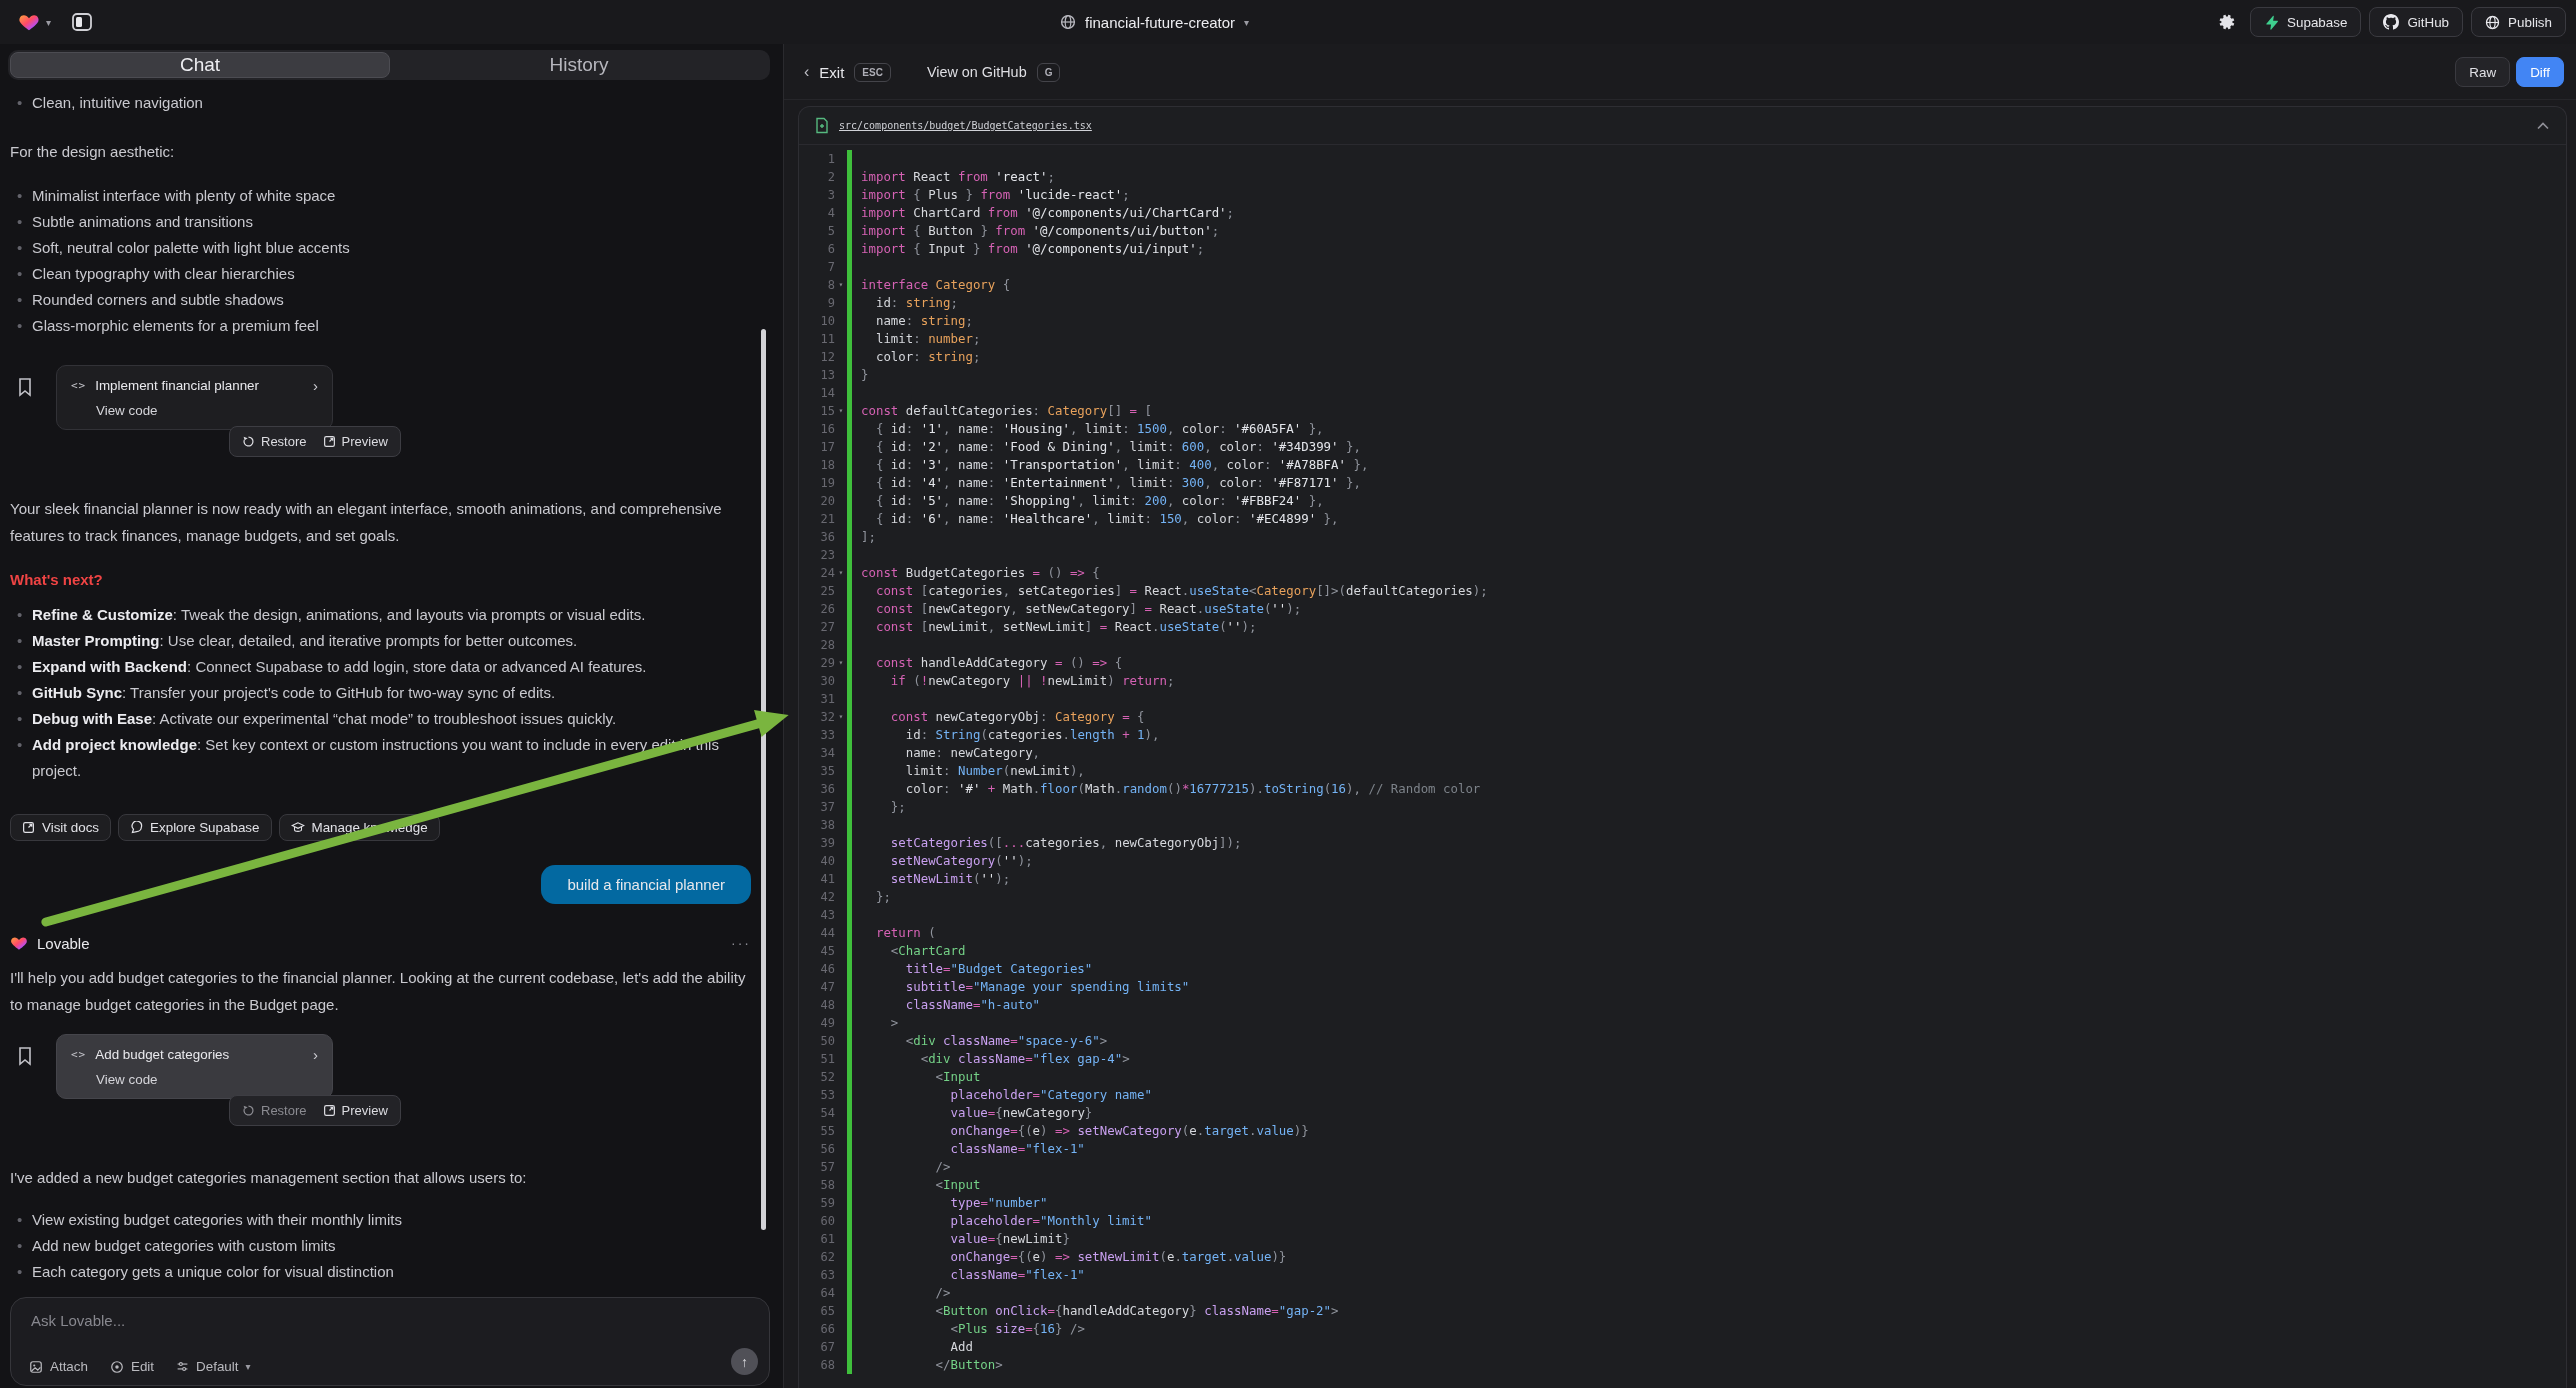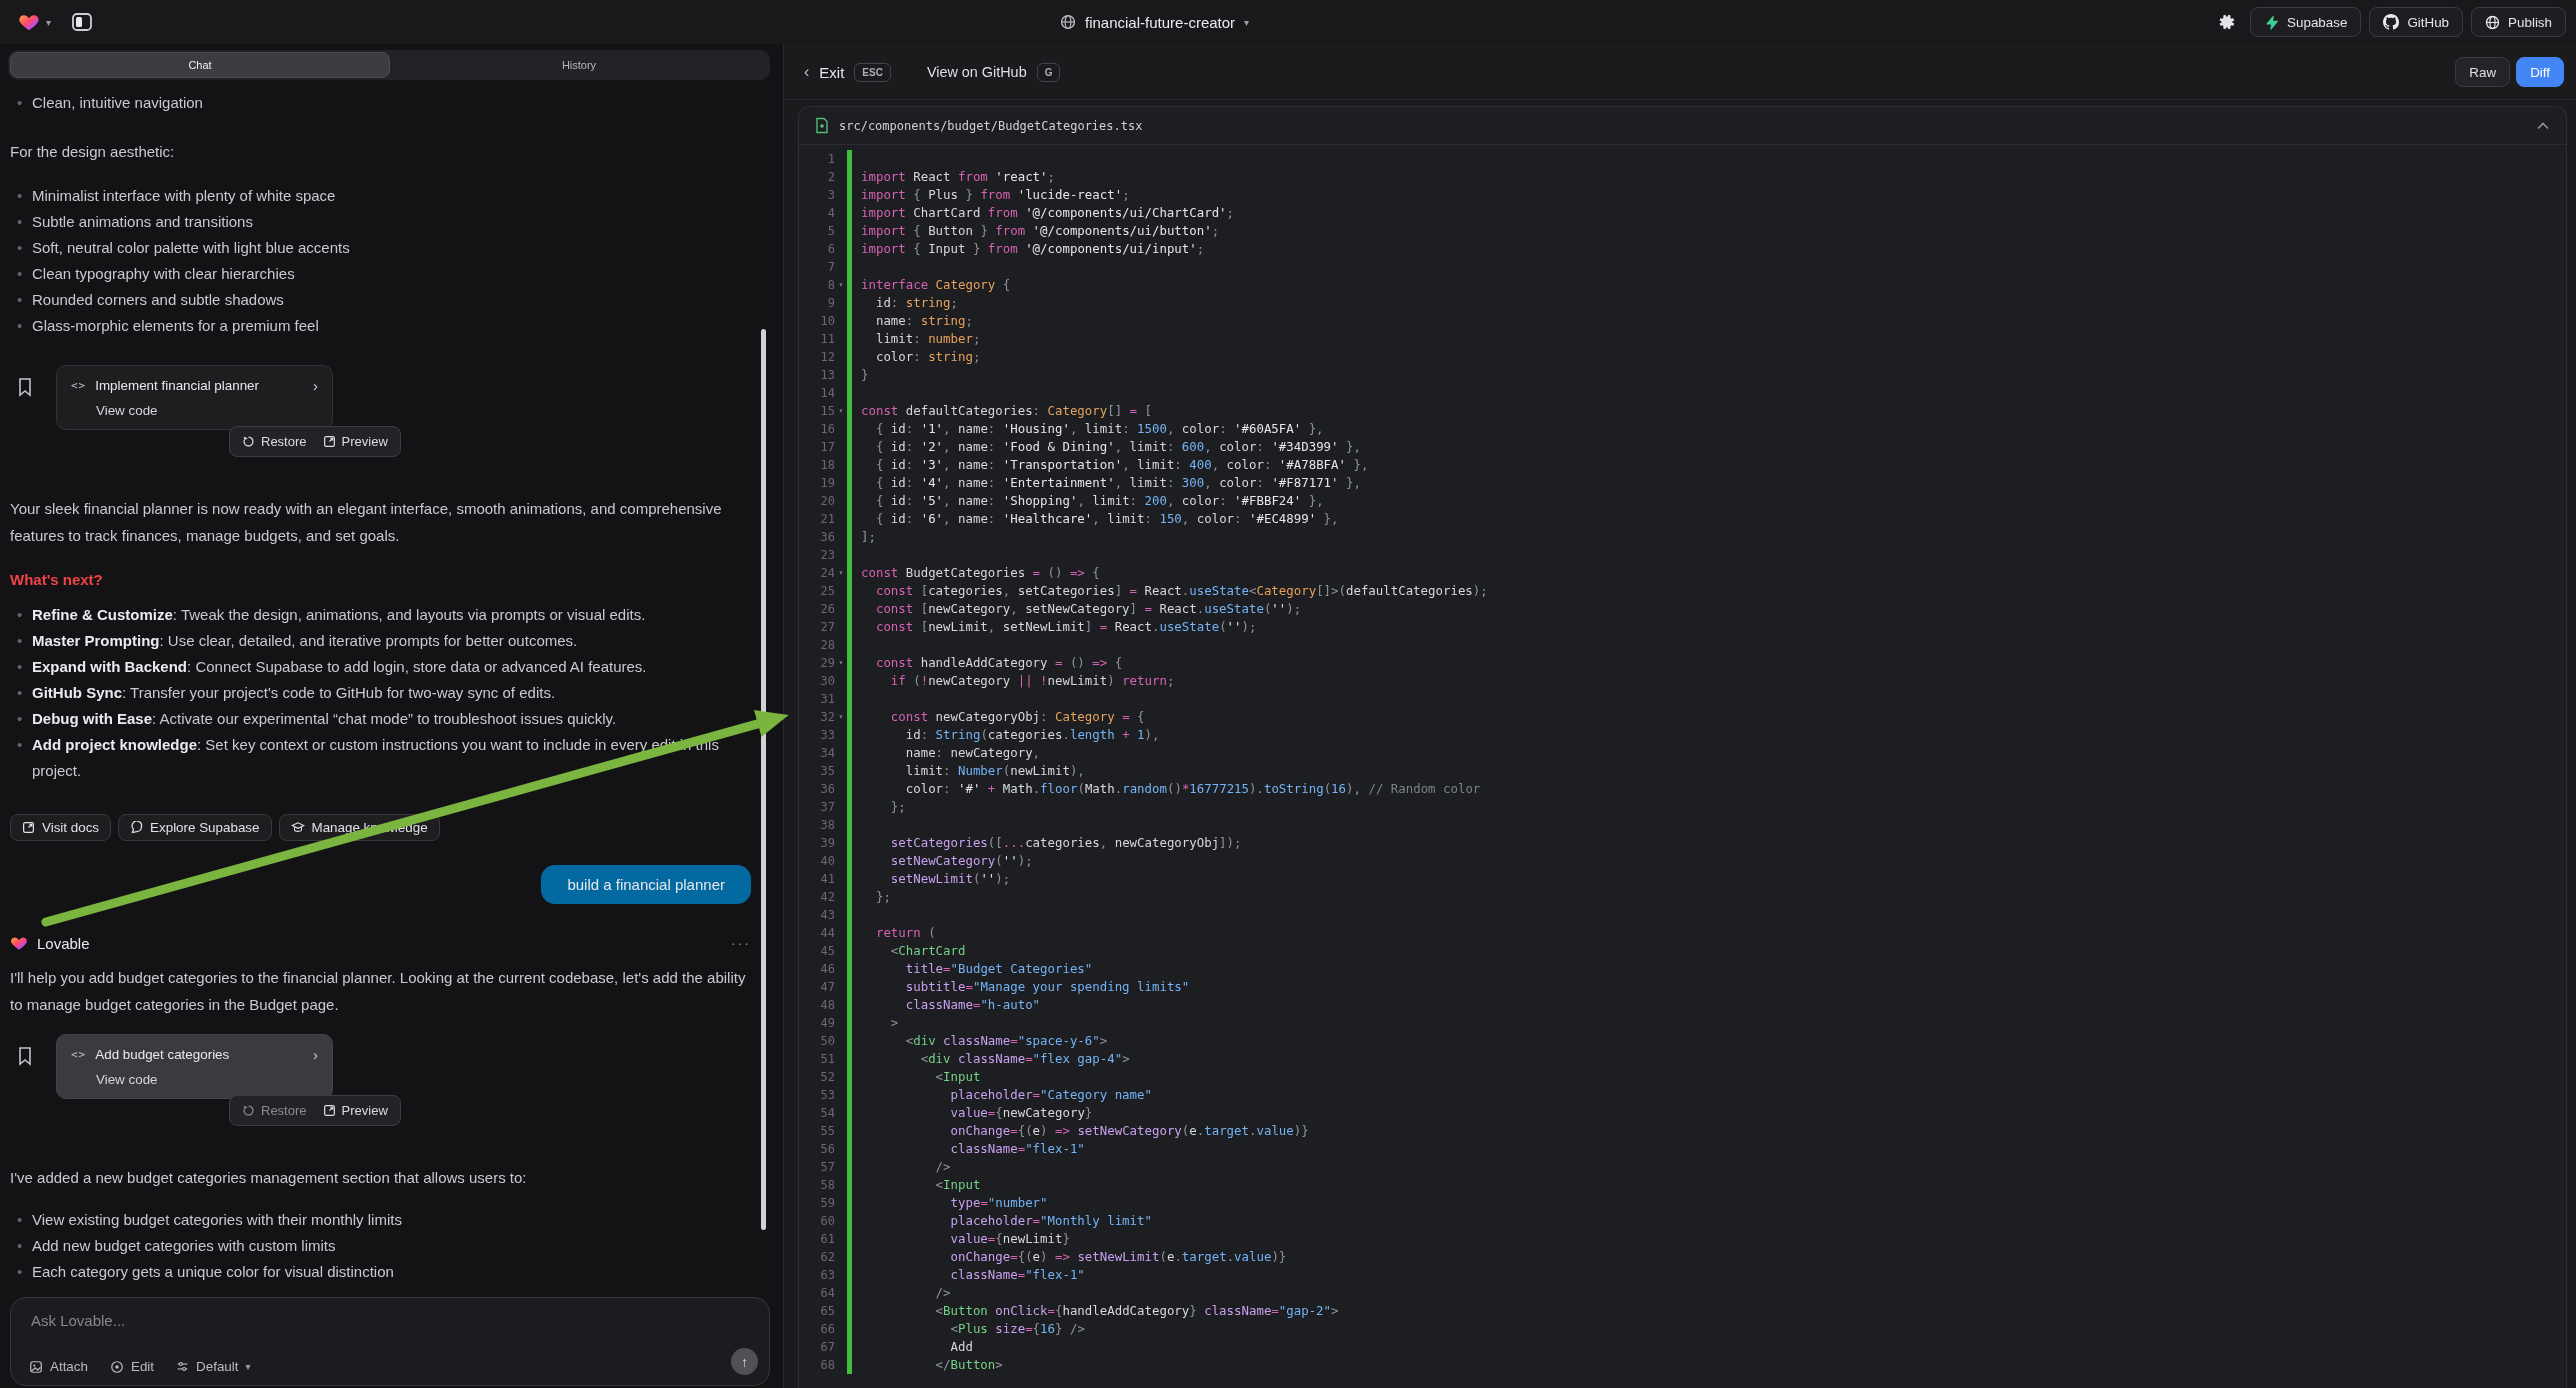--- a/index.html
+++ b/index.html
@@ -15,21 +15,21 @@
   .panel-btn { width:30px; height:30px; border-radius:8px; display:flex; align-items:center; justify-content:center; margin-left:10px; cursor:pointer; }
   .tb-center { position:absolute; left:1060px; top:0; height:44px; display:flex; align-items:center; gap:9px; cursor:pointer; }
   .tb-center .pname { font-size:15px; color:#ececf0; font-weight:500; }
   .tb-right { position:absolute; right:10px; top:7px; display:flex; align-items:center; gap:8px; }
   .tb-btn { height:30px; display:inline-flex; align-items:center; gap:8px; padding:0 13px; border:1px solid #3a3a40; border-radius:8px; background:#1e1e22; color:#e6e6ea; font-size:13.4px; cursor:pointer; }
   .icon-btn { border:none; background:none; padding:0 6px; display:flex; align-items:center; color:#d6d6db; cursor:pointer; }
 
   
   .chat { position:absolute; left:0; top:44px; width:783px; height:1344px; background:#131316; overflow:hidden; }
   .tabs { position:absolute; left:8px; top:6px; width:762px; height:30px; background:#232327; border-radius:10px; display:flex; padding:2px; z-index:3; }
-  .tab { flex:1; display:flex; align-items:center; justify-content:center; font-size:11px; color:#b6b6bd; border-radius:8px; cursor:pointer; }
+  .tab { flex:1; display:flex; align-items:center; justify-content:center; font-size:19px; color:#b6b6bd; border-radius:8px; cursor:pointer; }
   .tab.active { background:#3c3c41; border:1px solid #4c4c52; color:#eeeef2; }
   .chat-scroll { position:absolute; left:0; top:40px; width:783px; height:1213px; overflow:hidden; padding:0 32px 0 10px; }
 
   .li { position:relative; padding-left:22px; font-size:15px; line-height:26px; color:#c9c9cf; }
   .li .dot { position:absolute; left:7px; top:0; color:#63636b; }
   .li b { color:#ebebef; font-weight:700; }
   .para { font-size:15px; line-height:27px; color:#c9c9cf; max-width:745px; }
   .h-bold { font-size:15px; font-weight:700; color:#ef4444; }
 
   .cardblock { position:relative; margin-top:26px; margin-bottom:30px; height:100px; }
@@ -68,21 +68,21 @@
   .back-chev { color:#bdbdc4; font-size:16px; cursor:pointer; }
   .exit-label { font-size:15px; color:#e6e6ea; font-weight:500; cursor:pointer; }
   .kbd { font-size:10px; color:#aeaeb6; border:1px solid #44444a; border-radius:6px; padding:3px 7px; font-weight:700; }
   .vog { margin-left:26px; font-size:14.4px; color:#dfdfe4; cursor:pointer; }
   .ch-right { position:absolute; right:12px; top:13px; display:flex; gap:6px; }
   .btn-raw { height:30px; padding:0 13px; background:#242428; border:1px solid #3a3a40; border-radius:8px; color:#e0e0e5; font-size:13.4px; display:flex; align-items:center; cursor:pointer; }
   .btn-diff { height:30px; padding:0 13px; background:#4285f4; border:1px solid #4285f4; border-radius:8px; color:#fff; font-size:13.4px; display:flex; align-items:center; cursor:pointer; }
 
   .filecard { position:absolute; left:14px; top:62px; width:1769px; height:1294px; background:#1d1e21; border:1px solid #2e2e33; border-bottom:none; border-radius:12px 12px 0 0; overflow:hidden; }
   .filehead { height:38px; display:flex; align-items:center; padding:0 16px; border-bottom:1px solid #2a2a2f; }
-  .filepath { margin-left:10px; font-family:"DejaVu Sans Mono", monospace; font-size:12px; color:#d0d2d7; }
+  .filepath { margin-left:10px; font-family:"DejaVu Sans Mono", monospace; font-size:10px; color:#d0d2d7;text-decoration:underline; }
   .collapse { margin-left:auto; color:#8f8f97; cursor:pointer; display:flex; }
 
   .codebody { position:relative; padding-top:5px; }
   .cl { display:flex; height:18px; line-height:18px; font-family:"DejaVu Sans Mono", monospace; font-size:12.4px; }
   .ln { width:36px; text-align:right; color:#696971; flex:none; font-size:12px; }
   .fd { width:12px; text-align:center; color:#85858d; font-size:8px; flex:none; }
   .gbar { width:5px; background:#3fbf3c; flex:none; }
   .toks { white-space:pre; padding-left:9px; }
   .tk-k { color:#d562b4; } .tk-t { color:#e8a25c; } .tk-b { color:#74b3f5; }
   .tk-v { color:#c9a0f0; } .tk-s { color:#e4e6eb; } .tk-g { color:#74d187; }

